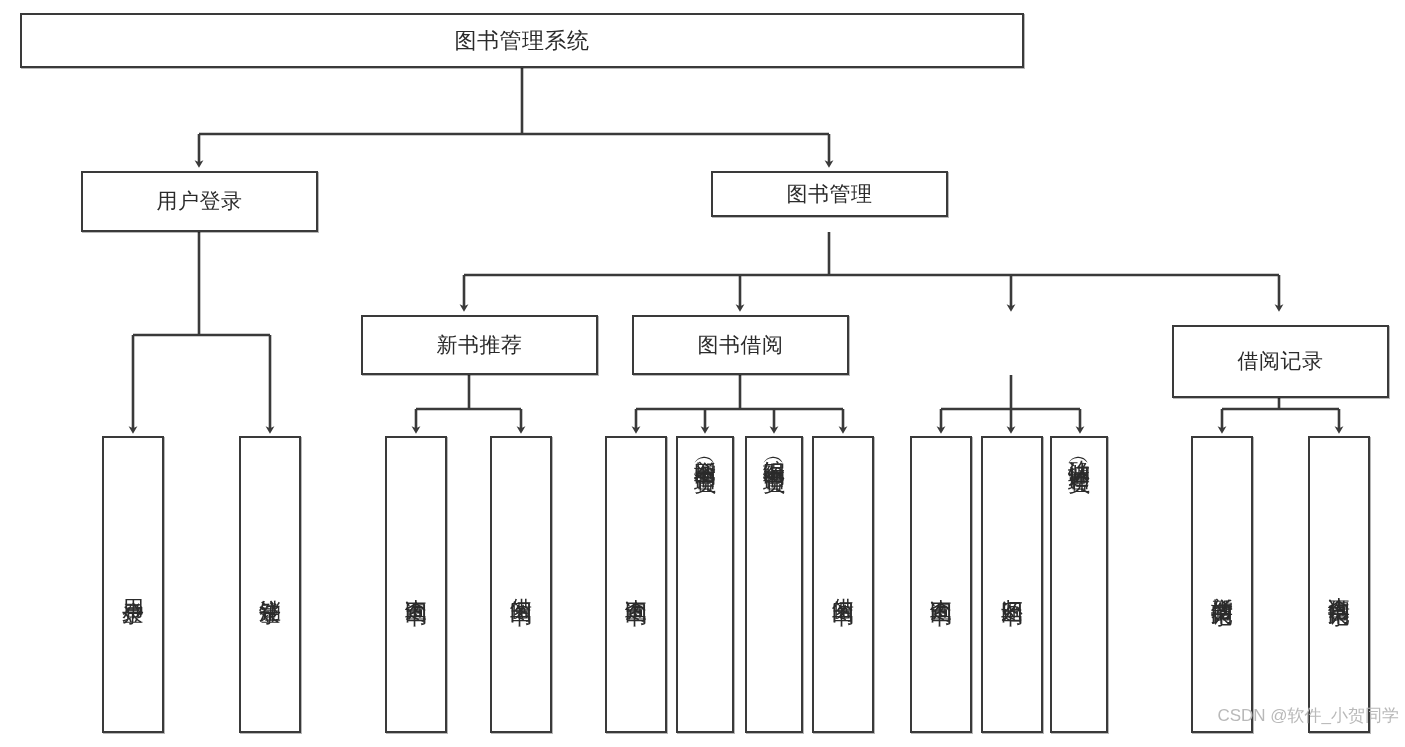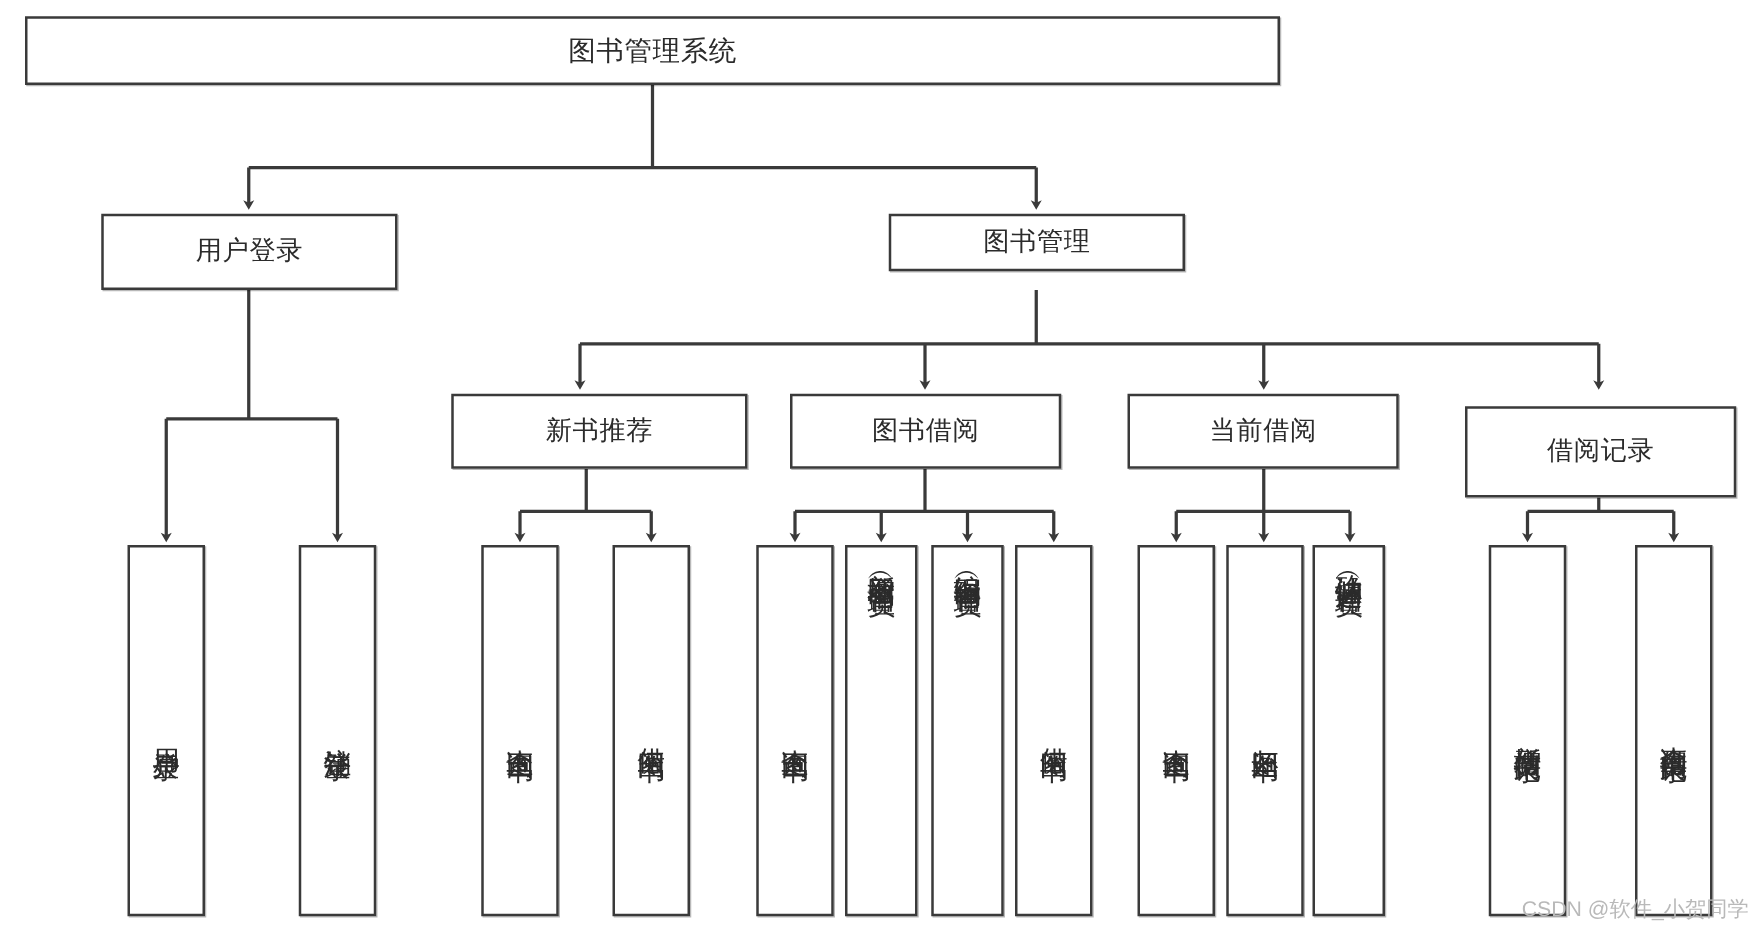--- a/index.html
+++ b/index.html
@@ -64,21 +64,21 @@
     writing-mode: vertical-rl;
     text-orientation: upright;
     font-size: 22px;
     line-height: 1.0;
     letter-spacing: 2px;
     white-space: nowrap;
   }
   #watermark {
     position: absolute;
     right: 6px;
-    bottom: 8px;
+    bottom: 20px;
     font-size: 17px;
     color: #b9b9b9;
     white-space: nowrap;
     z-index: 5;
     font-family: "Liberation Sans", "DejaVu Sans", sans-serif;
   }
 </style>
 </head>
 <body>
 
@@ -147,23 +147,20 @@
   </div>
 
   <div class="node h" style="left:361px; top:315px; width:237px; height:60px;">
     <span class="lbl">新书推荐</span>
   </div>
 
   <div class="node h" style="left:632px; top:315px; width:217px; height:60px;">
     <span class="lbl">图书借阅</span>
   </div>
 
-  <div class="node h" style="left:902px; top:315px; width:217px; height:60px;">
-    <span class="lbl">当前借阅</span>
-  </div>
 
   <div class="node h" style="left:1172px; top:325px; width:217px; height:73px;">
     <span class="lbl">借阅记录</span>
   </div>
 
   <div class="node v" style="left:102px; top:436px; width:62px; height:297px;">
     <span class="lbl">用户登录</span>
   </div>
 
   <div class="node v" style="left:239px; top:436px; width:62px; height:297px;">

